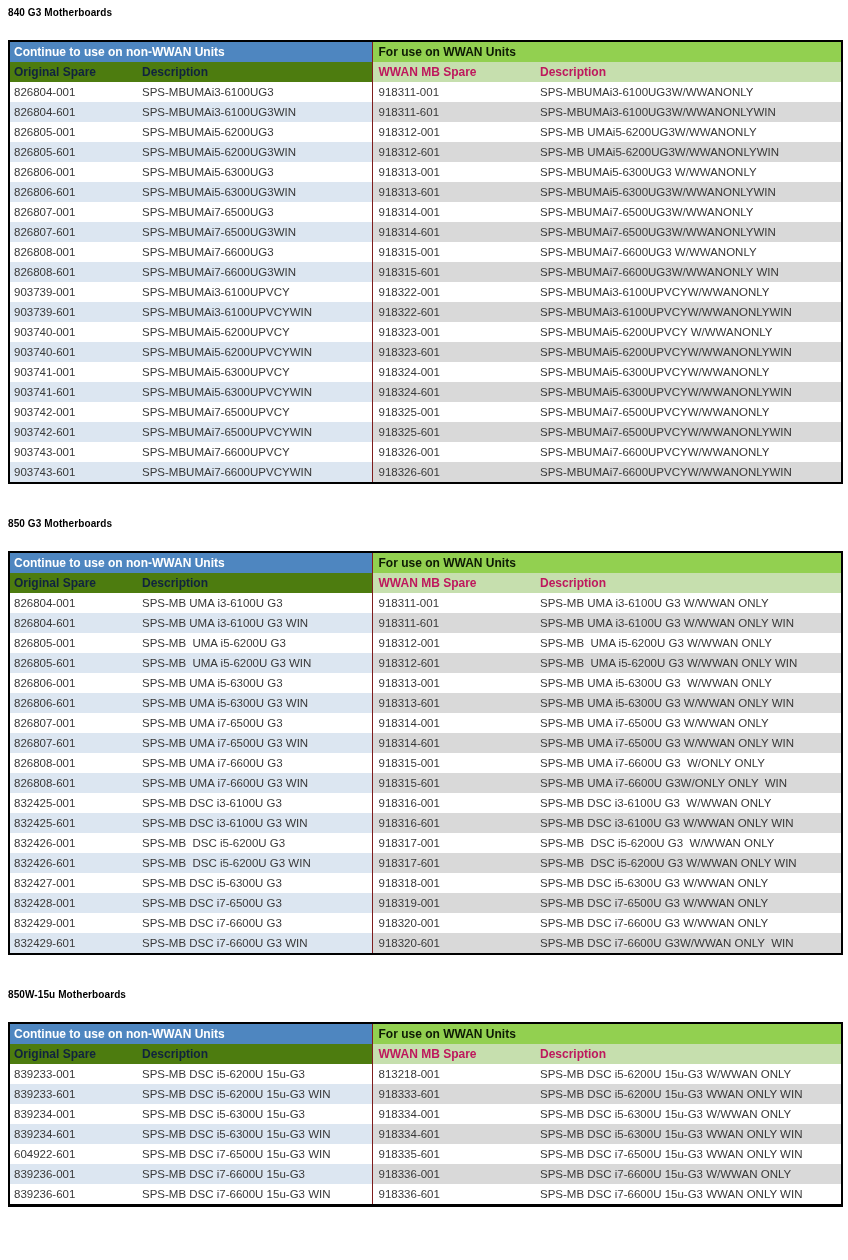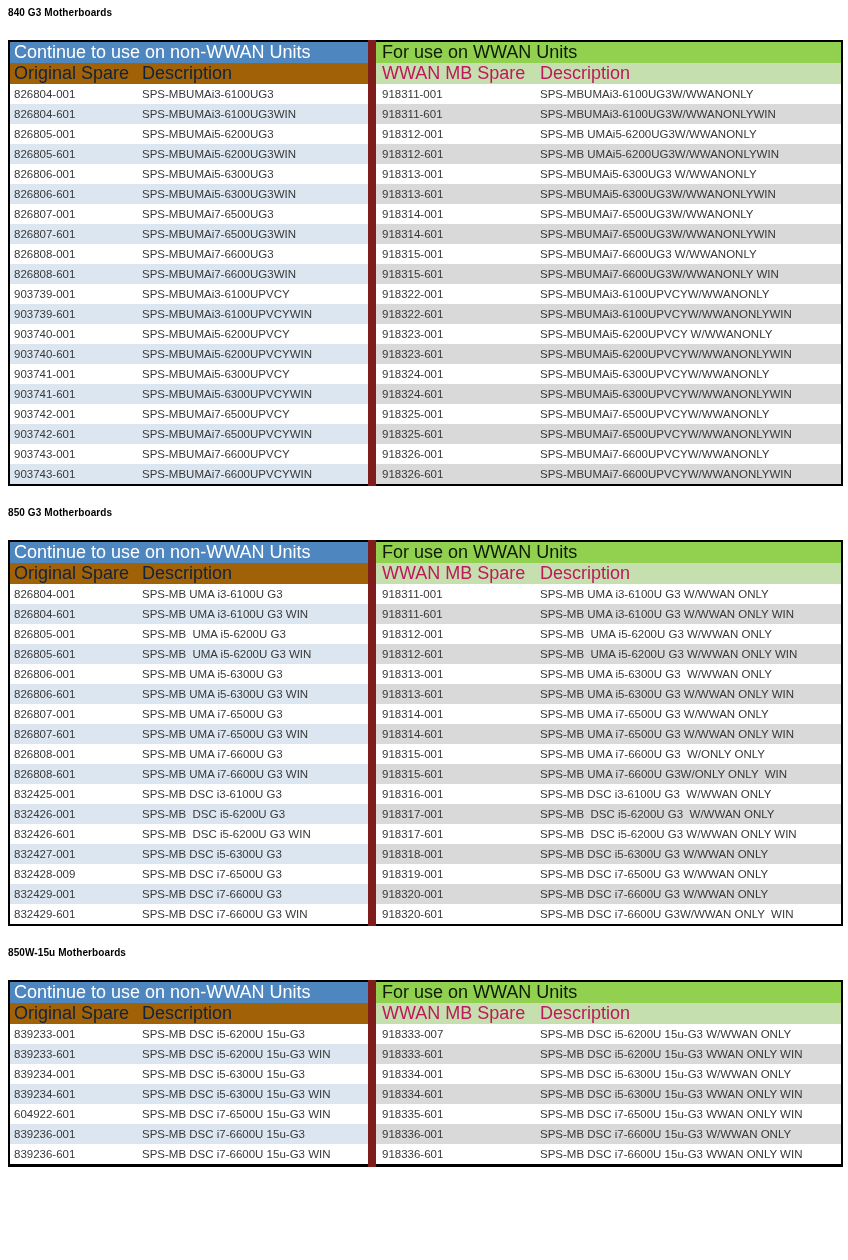--- a/index.html
+++ b/index.html
@@ -2,43 +2,43 @@
 <html><head>
 <meta charset="utf-8">
 <style>
   html,body { margin:0; padding:0; background:#fff; }
   body {
     width:848px; height:1260px; overflow:hidden;
     font-family:"Liberation Sans", sans-serif;
     -webkit-font-smoothing:antialiased;
   }
   .page { padding:7px 7px 0 8px; }
-  .section + .section { margin-top:21px; }
+  .section + .section { margin-top:34px; }
   .section-title {
     font-size:10px; font-weight:bold; color:#000;
     margin:0 0 22px 0; letter-spacing:0.1px;
   }
   table.tbl {
     border-collapse:collapse; table-layout:fixed;
     width:833px; border:2px solid #000;
   }
   .section:last-child table.tbl { border-bottom-width:3px; }
   th, td {
     height:20px; padding:0 2px 0 4px;
     text-align:left; vertical-align:middle;
     overflow:hidden; white-space:pre;
   }
-  thead th { font-size:18px; font-weight:normal; }
+  thead th { font-size:12px; font-weight:bold; }
   .hdr-blue  { background:#4e86c0; color:#ffffff; }
   .hdr-green { background:#92d050; color:#0d1a04; }
-  .sub-blue  { background:#a16207; color:#10233f; }
+  .sub-blue  { background:#4d7c0f; color:#10233f; }
   .sub-green { background:#c6dfae; color:#be185d; }
   tbody td { font-size:11.5px; color:#383838; }
   td.c2, th.c2 { padding-left:6px; }
-  td.c3, th.c3 { border-left:8px solid #7f1d1d; padding-left:6px; }
+  td.c3, th.c3 { border-left:1px solid #7f1d1d; padding-left:6px; }
   tbody tr:nth-child(even) td.c1,
   tbody tr:nth-child(even) td.c2 { background:#dce6f1; }
   tbody tr:nth-child(even) td.c3,
   tbody tr:nth-child(even) td.c4 { background:#d9d9d9; }
 </style>
 </head>
 <body>
 
 <div class="page">
 
@@ -270,39 +270,45 @@
     <td class="c3">918315-601</td>
     <td class="c4">SPS-MB UMA i7-6600U G3W/ONLY ONLY  WIN</td>
   </tr>
           <tr>
     <td class="c1">832425-001</td>
     <td class="c2">SPS-MB DSC i3-6100U G3</td>
     <td class="c3">918316-001</td>
     <td class="c4">SPS-MB DSC i3-6100U G3  W/WWAN ONLY</td>
   </tr>
           <tr>
+    <td class="c1">832425-601</td>
+    <td class="c2">SPS-MB DSC i3-6100U G3 WIN</td>
+    <td class="c3">918316-601</td>
+    <td class="c4">SPS-MB DSC i3-6100U G3 W/WWAN ONLY WIN</td>
+  </tr>
+          <tr>
     <td class="c1">832426-001</td>
     <td class="c2">SPS-MB  DSC i5-6200U G3</td>
     <td class="c3">918317-001</td>
     <td class="c4">SPS-MB  DSC i5-6200U G3  W/WWAN ONLY</td>
   </tr>
           <tr>
     <td class="c1">832426-601</td>
     <td class="c2">SPS-MB  DSC i5-6200U G3 WIN</td>
     <td class="c3">918317-601</td>
     <td class="c4">SPS-MB  DSC i5-6200U G3 W/WWAN ONLY WIN</td>
   </tr>
           <tr>
     <td class="c1">832427-001</td>
     <td class="c2">SPS-MB DSC i5-6300U G3</td>
     <td class="c3">918318-001</td>
     <td class="c4">SPS-MB DSC i5-6300U G3 W/WWAN ONLY</td>
   </tr>
           <tr>
-    <td class="c1">832428-009</td>
+    <td class="c1">832428-001</td>
     <td class="c2">SPS-MB DSC i7-6500U G3</td>
     <td class="c3">918319-001</td>
     <td class="c4">SPS-MB DSC i7-6500U G3 W/WWAN ONLY</td>
   </tr>
           <tr>
     <td class="c1">832429-001</td>
     <td class="c2">SPS-MB DSC i7-6600U G3</td>
     <td class="c3">918320-001</td>
     <td class="c4">SPS-MB DSC i7-6600U G3 W/WWAN ONLY</td>
   </tr>
@@ -334,21 +340,21 @@
           <th class="sub-blue c1">Original Spare</th>
           <th class="sub-blue c2">Description</th>
           <th class="sub-green c3">WWAN MB Spare</th>
           <th class="sub-green c4">Description</th>
         </tr>
       </thead>
       <tbody>
           <tr>
     <td class="c1">839233-001</td>
     <td class="c2">SPS-MB DSC i5-6200U 15u-G3</td>
-    <td class="c3">918333-007</td>
+    <td class="c3">813218-001</td>
     <td class="c4">SPS-MB DSC i5-6200U 15u-G3 W/WWAN ONLY</td>
   </tr>
           <tr>
     <td class="c1">839233-601</td>
     <td class="c2">SPS-MB DSC i5-6200U 15u-G3 WIN</td>
     <td class="c3">918333-601</td>
     <td class="c4">SPS-MB DSC i5-6200U 15u-G3 WWAN ONLY WIN</td>
   </tr>
           <tr>
     <td class="c1">839234-001</td>

